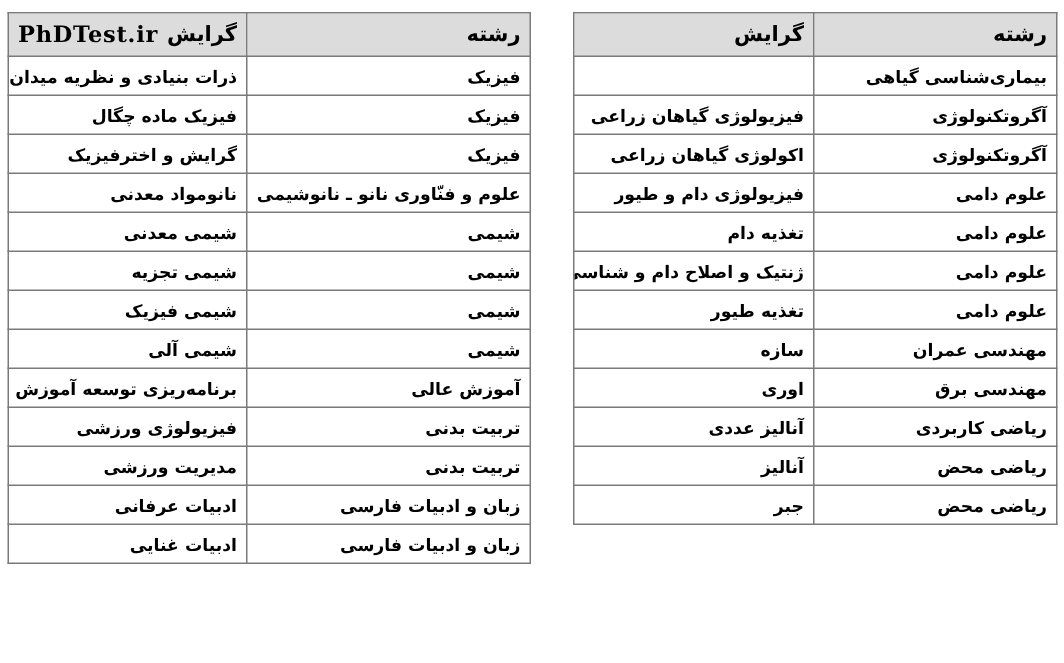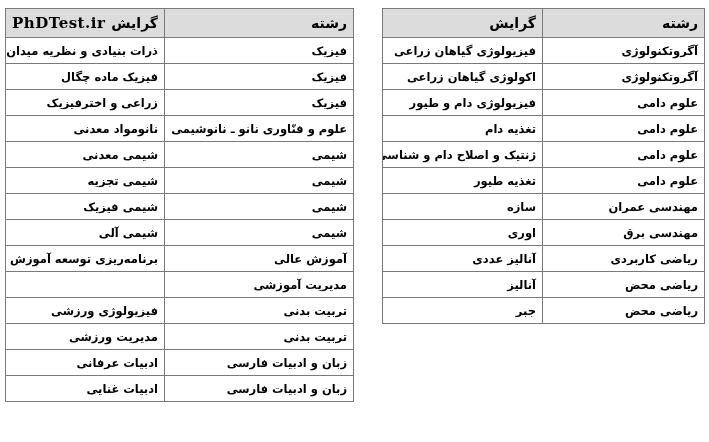--- a/index.html
+++ b/index.html
@@ -42,21 +42,21 @@
       <tr>
         <td>فیزیک</td>
         <td>ذرات بنیادی و نظریه میدان‌ها</td>
       </tr>
       <tr>
         <td>فیزیک</td>
         <td>فیزیک ماده چگال</td>
       </tr>
       <tr>
         <td>فیزیک</td>
-        <td>زراعی و اخترفیزیک</td>
+        <td>گرایش و اخترفیزیک</td>
       </tr>
       <tr>
         <td>علوم و فنّاوری نانو ـ نانوشیمی</td>
         <td>نانومواد معدنی</td>
       </tr>
       <tr>
         <td>شیمی</td>
         <td>شیمی معدنی</td>
       </tr>
       <tr>
@@ -67,24 +67,20 @@
         <td>شیمی</td>
         <td>شیمی فیزیک</td>
       </tr>
       <tr>
         <td>شیمی</td>
         <td>شیمی آلی</td>
       </tr>
       <tr>
         <td>آموزش عالی</td>
         <td>برنامه‌ریزی توسعه آموزش عالی</td>
-      </tr>
-      <tr>
-        <td>مدیریت آموزشی</td>
-        <td></td>
       </tr>
       <tr>
         <td>تربیت بدنی</td>
         <td>فیزیولوژی ورزشی</td>
       </tr>
       <tr>
         <td>تربیت بدنی</td>
         <td>مدیریت ورزشی</td>
       </tr>
       <tr>
@@ -103,20 +99,24 @@
       <col class="c1">
       <col class="c2">
     </colgroup>
   <thead>
     <tr>
       <th>رشته</th>
       <th>گرایش</th>
     </tr>
   </thead>
   <tbody id="right-body">
+      <tr>
+        <td>بیماری‌شناسی گیاهی</td>
+        <td></td>
+      </tr>
       <tr>
         <td>آگروتکنولوژی</td>
         <td>فیزیولوژی گیاهان زراعی</td>
       </tr>
       <tr>
         <td>آگروتکنولوژی</td>
         <td>اکولوژی گیاهان زراعی</td>
       </tr>
       <tr>
         <td>علوم دامی</td>

